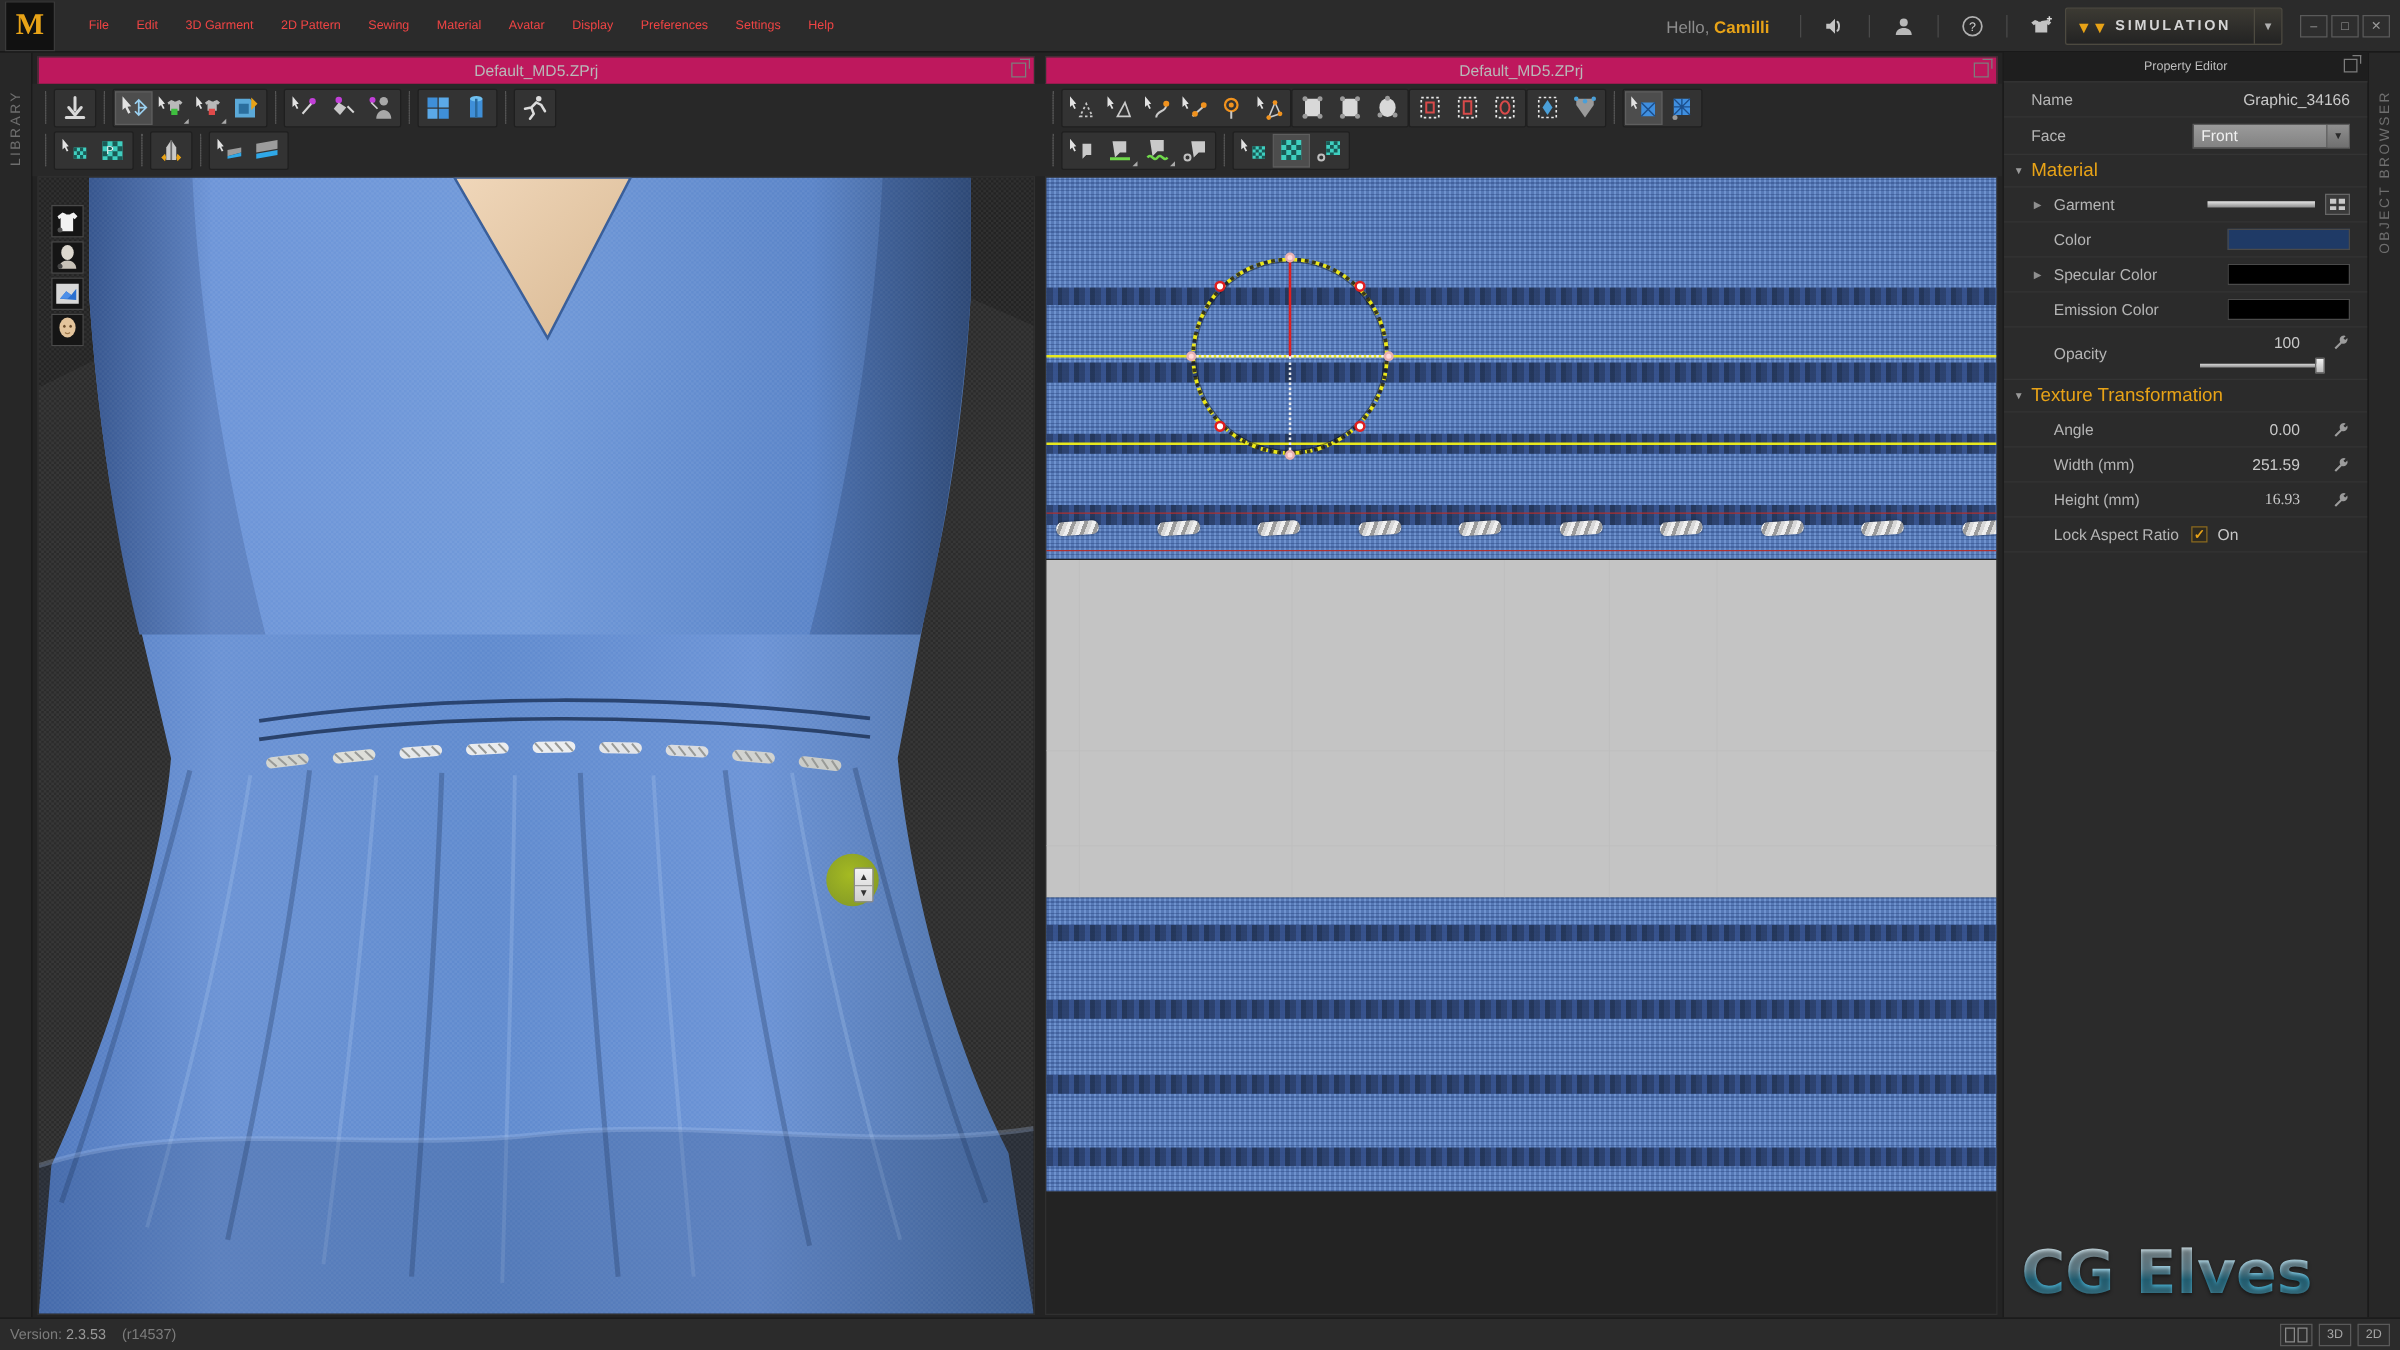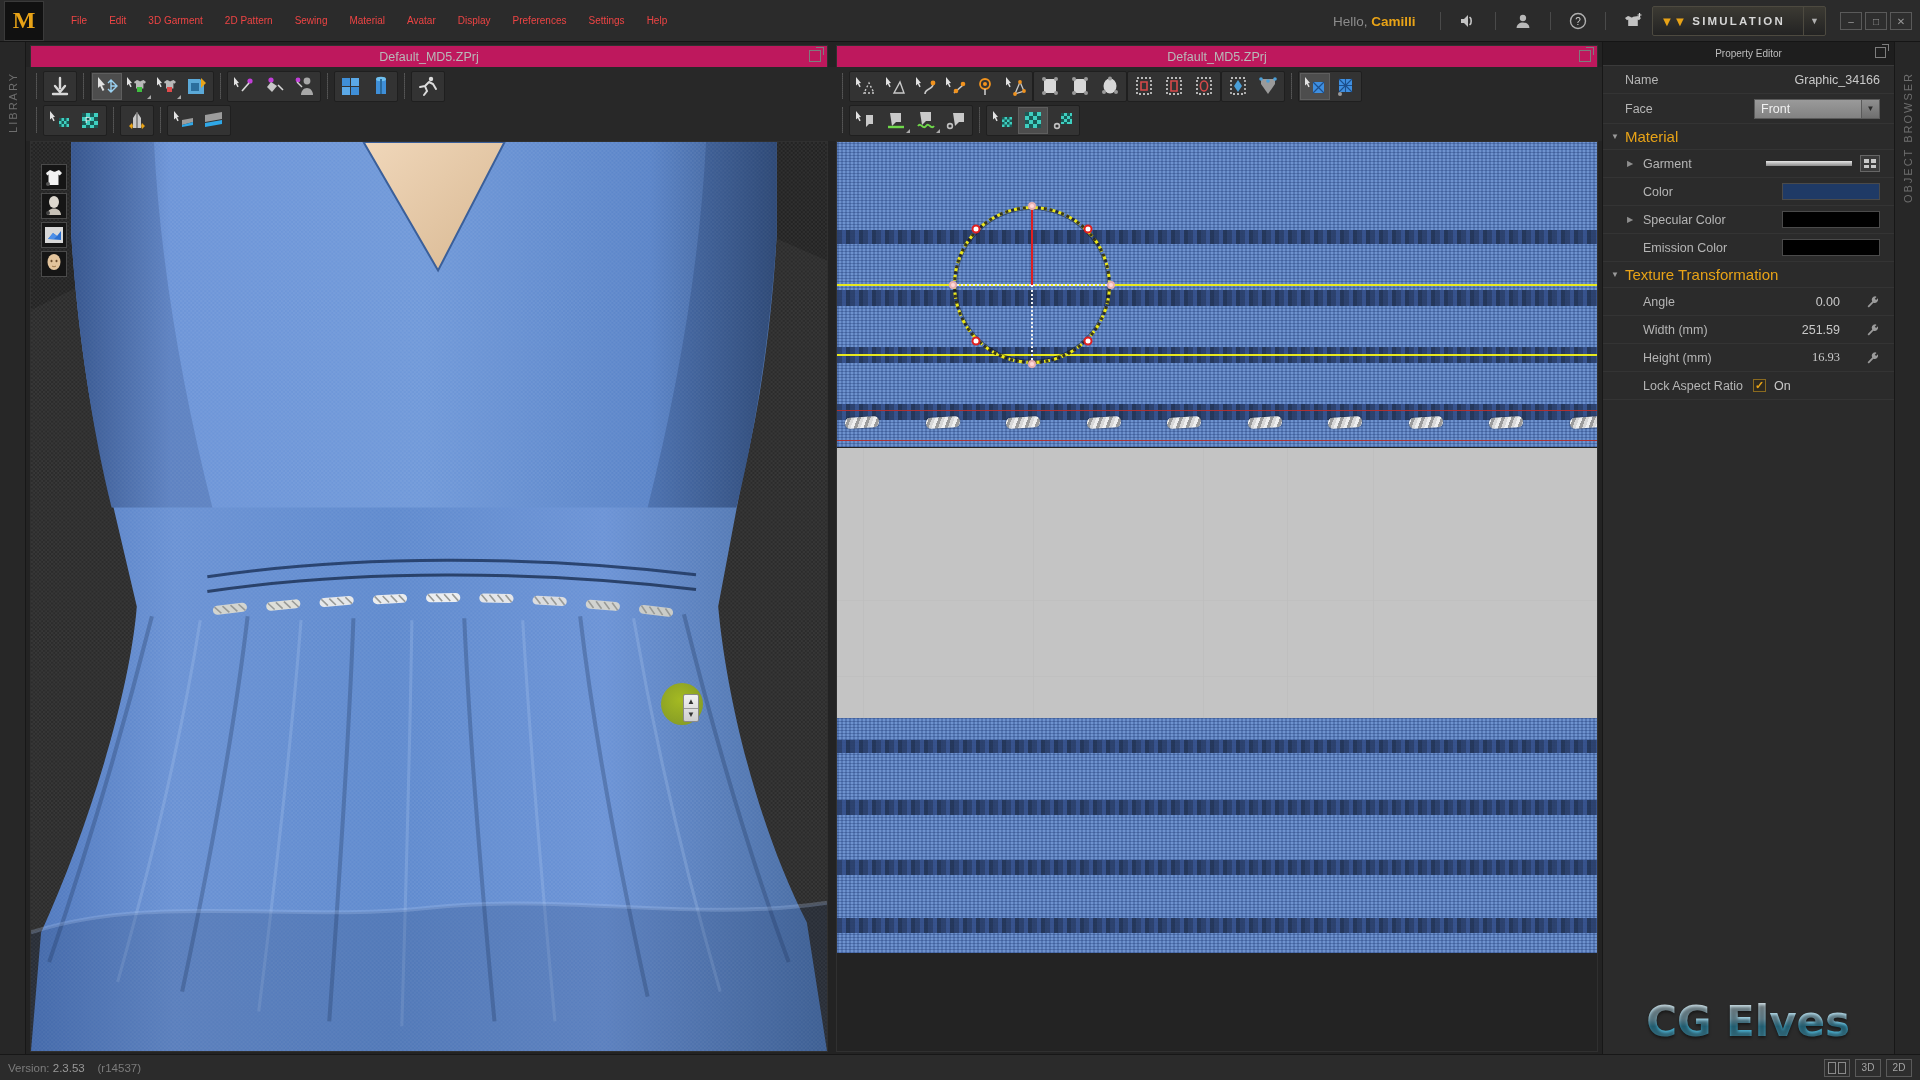--- a/index.html
+++ b/index.html
@@ -233,21 +233,21 @@
   .status-right { margin-left: auto; display: flex; gap: 5px; align-items: center; }
   .vbtn {
     width: 26px; height: 18px; border: 1px solid #5a5a5a; background:#2e2e2e;
     display:flex; align-items:center; justify-content:center; font-size:10px; color:#a5a5a5;
   }
   .vbtn.split { gap:2px; }
   .vbtn.split i { display:block; width:8px; height:12px; border:1px solid #8a8a8a; }
 
   .watermark {
     position: absolute; right: 70px; bottom: 34px; z-index: 30;
-    font-family: "DejaVu Sans", sans-serif; font-size: 42px; font-weight: bold;
+    font-family: "DejaVu Sans", sans-serif; font-size: 48px; font-weight: bold;
     background: linear-gradient(180deg,#dcdcdc 0%,#9fd4e8 45%,#3fa7c9 60%,#6fc6e0 100%);
     -webkit-background-clip: text; background-clip: text; color: transparent;
     letter-spacing: 0px; text-shadow: 0 2px 3px rgba(0,0,0,.45);
   }
   svg { display:block; }
 </style>
 </head>
 <body>
 
 <div class="app">
@@ -928,20 +928,35 @@
           </span>
         </div>
 
         <div class="prow">
           <span class="k indent">Emission Color</span>
           <span class="v">
             <span class="swatch" style="background:#000; width:98px;"></span>
           </span>
         </div>
 
+        <div class="prow" style="min-height:42px;">
+          <span class="k indent">Opacity</span>
+          <span class="v" style="flex-direction:column; align-items:flex-end; gap:4px;">
+            <span style="display:flex; align-items:center; gap:26px;">
+              <span>100</span>
+              <svg class="wrench" viewBox="0 0 16 16">
+                  <path d="M10.5 1.5a4 4 0 00-3.4 6L1.8 12.8l1.4 1.4 5.3-5.3a4 4 0 005.1-5.1l-2 2-1.6-1.6 2-2a4 4 0 00-1.5-.7z" fill="#9b9b9b"></path>
+                </svg>
+            </span>
+            <span class="slider" style="width:98px; margin-right:22px;">
+              <span class="track"></span>
+                <span class="knob"></span>
+            </span>
+          </span>
+        </div>
 
         <div class="sectionhdr">
           <span class="arrow">▼</span>
           <span class="s">Texture Transformation</span>
         </div>
 
         <div class="prow">
           <span class="k indent">Angle</span>
           <span class="v" style="gap:26px;">
             <span>0.00</span>

